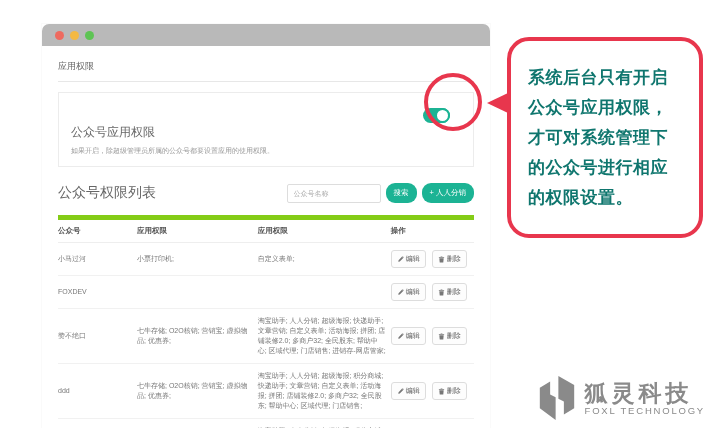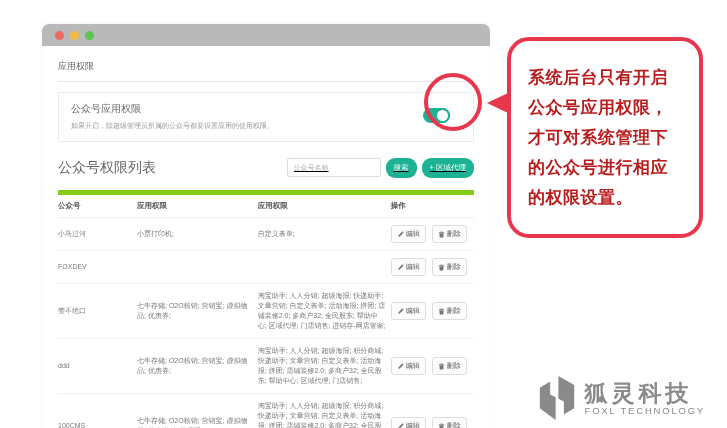--- a/index.html
+++ b/index.html
@@ -13,30 +13,30 @@
   .titlebar { height:22px; background:#b9b9b9; border-radius:7px 7px 0 0;
               display:flex; align-items:center; padding-left:13px; gap:6px; }
   .dot { width:9px; height:9px; border-radius:50%; }
   .dot.red { background:#ee6a5f; } .dot.yellow { background:#f4b944; } .dot.green { background:#5ec454; }
   .win-body { background:#fff; padding:10px 16px 10px; }
 
   .page-title { font-size:9px; color:#666; padding:4px 0 8px; }
   .divider { border-top:1px solid #e7e7e7; }
 
   .panel { position:relative; border:1px solid #ececec; margin-top:10px; padding:9px 12px 10px; }
-  .panel-title { font-size:10px; color:#666; margin-bottom:5px; }
+  .panel-title { font-size:12px; color:#666; margin-bottom:5px;margin-top:22px; }
   .panel-desc { font-size:7px; color:#999; }
   .toggle { position:absolute; right:23px; top:15px; width:27px; height:15px; border-radius:8px;
             background:#1cb394; cursor:pointer; }
   .toggle .knob { position:absolute; right:0; top:0; width:15px; height:15px; border-radius:50%;
                   background:#fff; border:2px solid #1cb394; }
 
   .list-head { display:flex; align-items:center; justify-content:space-between; margin-top:16px; }
   .list-title { font-size:14px; color:#666; }
-  .list-controls { display:flex; align-items:flex-start; gap:5px;text-decoration:underline; }
+  .list-controls { display:flex; align-items:flex-end; gap:5px; }
   .search-input { width:94px; height:19px; border:1px solid #ddd; border-radius:2px;
                   font-size:7px; padding:0 6px; color:#555; outline:none; }
   .search-input::placeholder { color:#aaa; }
   .btn-green { background:#1cb394; color:#fff; border:none; border-radius:9px; font-size:7.5px;
                padding:5px 8px; cursor:pointer; white-space:nowrap; }
 
   table.perm { width:100%; border-collapse:collapse; margin-top:12px; table-layout:fixed; }
   .perm th { text-align:left; font-size:7.5px; color:#555; font-weight:bold;
              padding:6px 4px 6px 0; border-top:5px solid #84cc16; border-bottom:1px solid #eee; }
   .perm td { font-size:7px; color:#777; padding:7px 4px 7px 0; border-bottom:1px solid #f1f1f1;
@@ -49,21 +49,21 @@
 
   
   .red-circle { position:absolute; left:424px; top:73px; width:58px; height:58px;
                 border:4px solid #e8364d; border-radius:50%; background:transparent; }
   .callout-arrow { position:absolute; left:487px; top:93px; width:0; height:0;
                    border-top:10px solid transparent; border-bottom:10px solid transparent;
                    border-right:21px solid #e8364d; }
   .callout { position:absolute; left:507px; top:37px; width:196px; height:201px;
              border:4px solid #e8364d; border-radius:22px; background:#fff;
              display:flex; align-items:center; }
-  .callout-text { padding:0 17px; font-size:17px; line-height:30px; color:#b91c1c;
+  .callout-text { padding:0 17px; font-size:17px; line-height:30px; color:#0f766e;
                   font-weight:bold; letter-spacing:0.5px; }
 
   
   .logo { position:absolute; right:3px; bottom:4px; display:flex; align-items:center; gap:6px; }
   .logo svg { width:44px; height:52px; }
   .logo-text-cn { font-size:23px; font-weight:bold; color:#8a8a8a; letter-spacing:4px; line-height:24px; }
   .logo-text-en { font-size:9.5px; color:#8a8a8a; letter-spacing:1.8px; }
 </style>
 </head>
 <body>
@@ -87,21 +87,21 @@
         <div class="toggle">
           <span class="knob"></span>
         </div>
       </div>
 
       <div class="list-head">
         <div class="list-title">公众号权限列表</div>
         <div class="list-controls">
           <input class="search-input" type="text" placeholder="公众号名称" style="">
           <button class="btn-green">搜索</button>
-          <button class="btn-green">+ 区域代理</button>
+          <button class="btn-green">+ 人人分销</button>
         </div>
       </div>
 
       <table class="perm">
         <thead>
           <tr>
             <th class="col-account">公众号</th>
             <th class="col-comp">应用权限</th>
             <th class="col-app">应用权限</th>
             <th class="col-op">操作</th>

